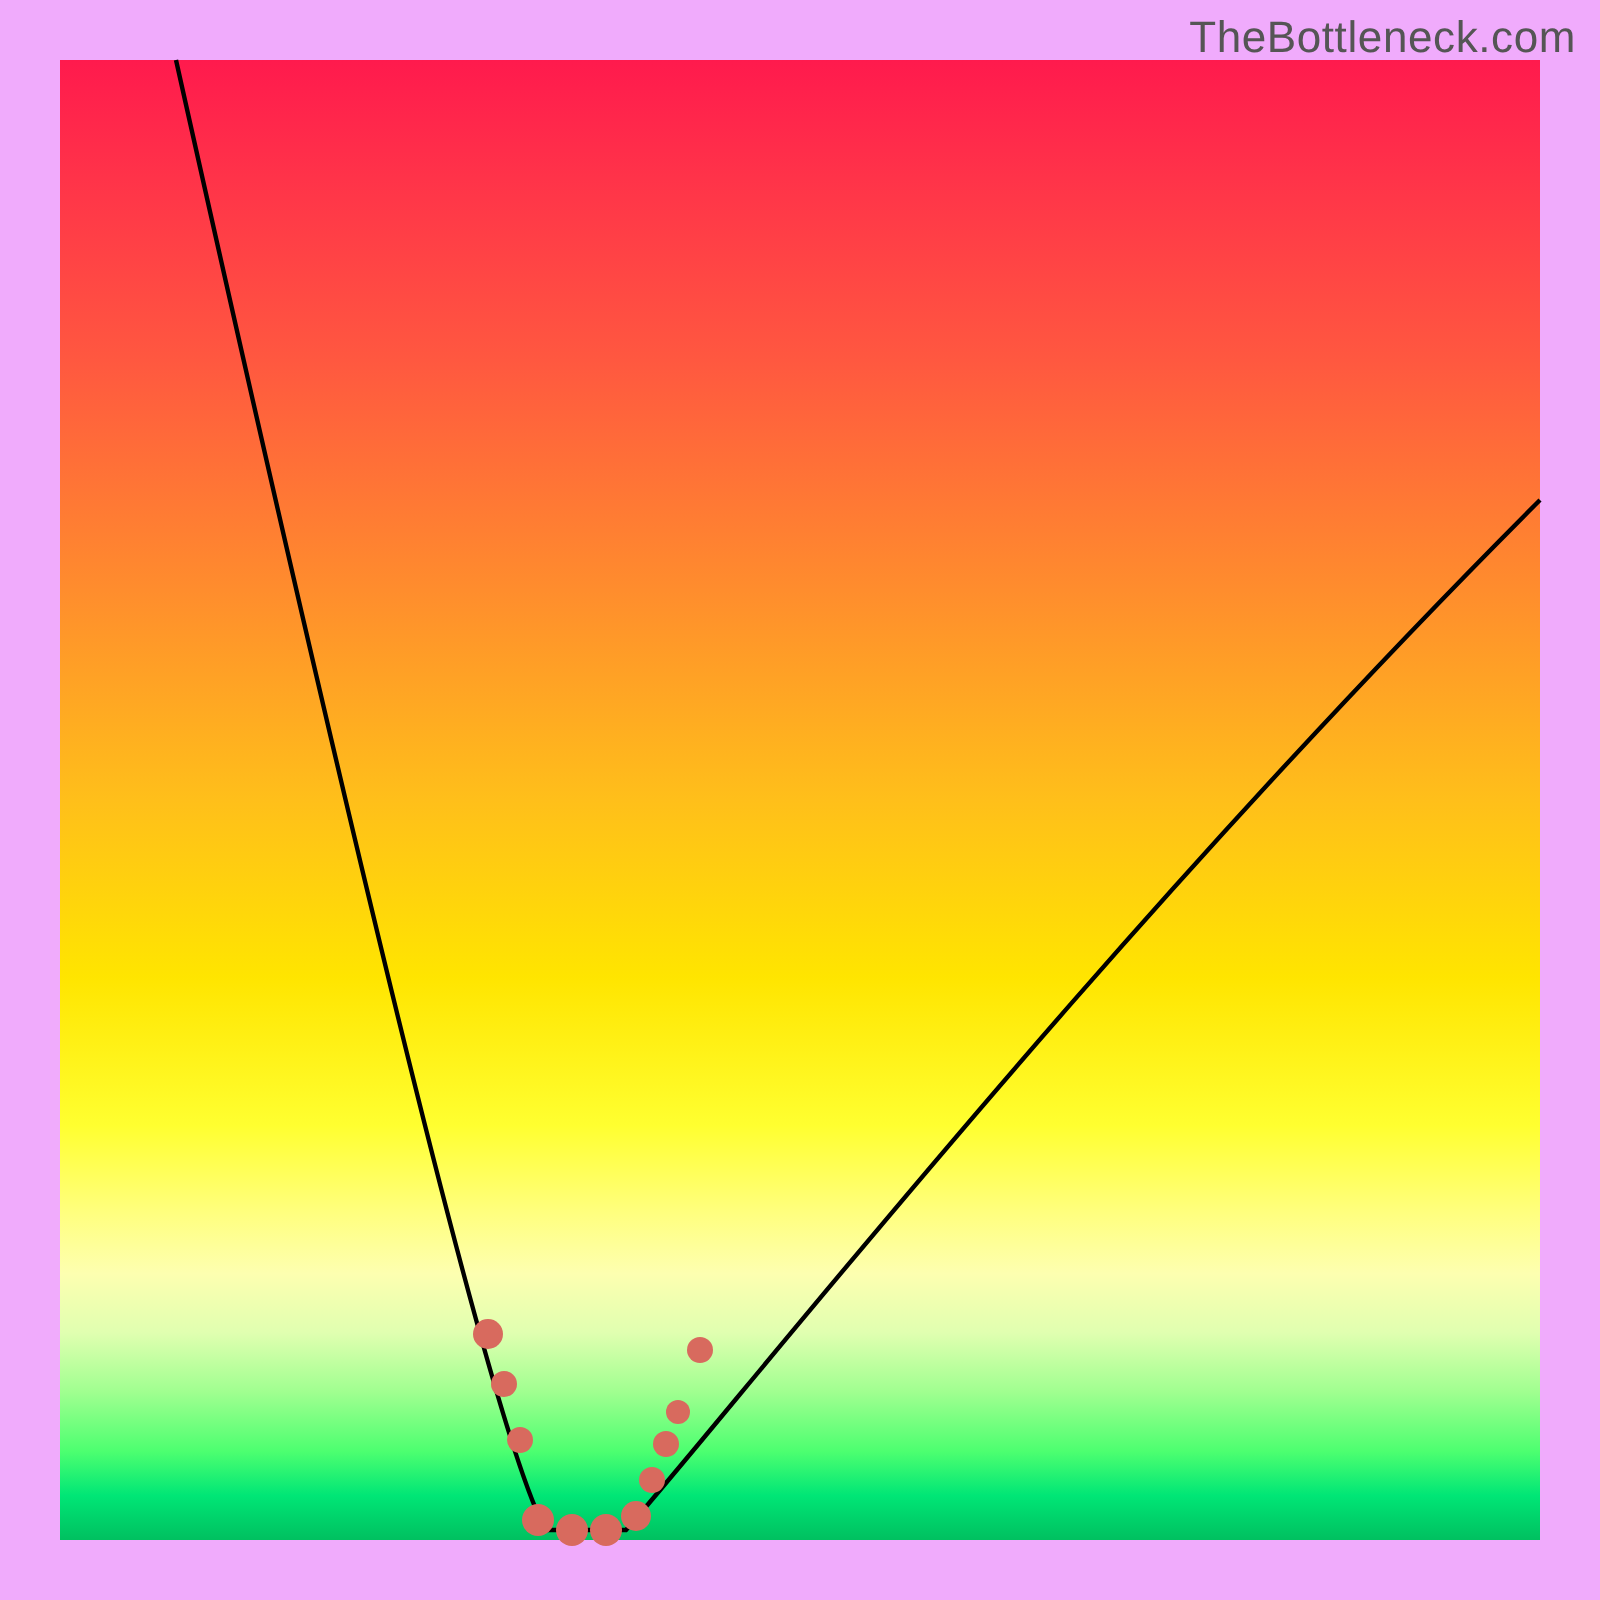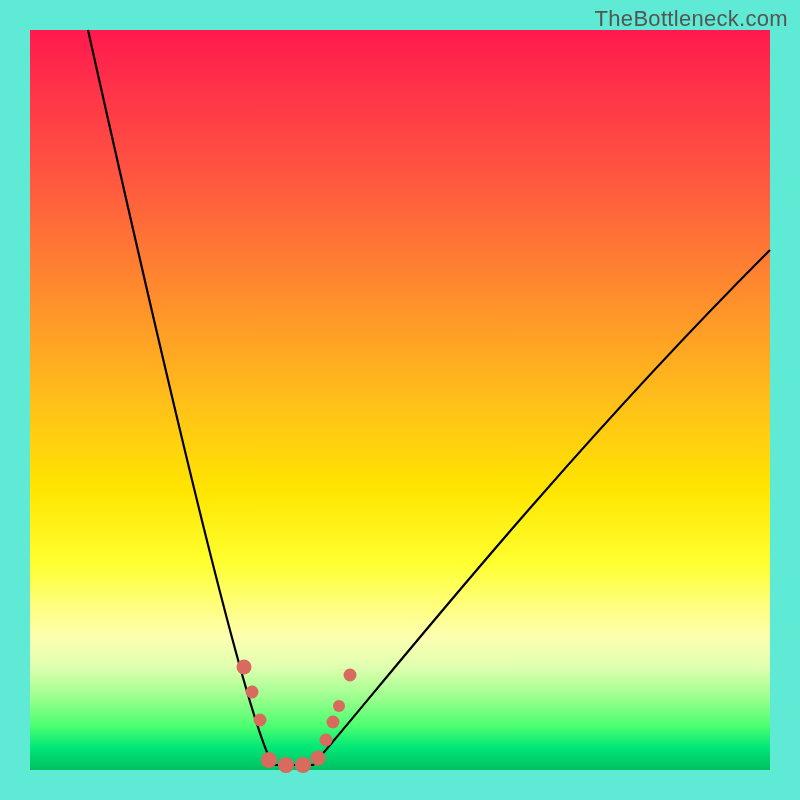--- a/index.html
+++ b/index.html
@@ -7,21 +7,21 @@
     padding: 0;
     width: 800px;
     height: 800px;
     overflow: hidden;
     font-family: Arial, Helvetica, sans-serif;
   }
   .frame {
     position: relative;
     width: 800px;
     height: 800px;
-    background: #5eead4;
+    background: #f0abfc;
   }
   .plot-area {
     position: absolute;
     left: 30px;
     top: 30px;
     width: 740px;
     height: 740px;
     background: linear-gradient(
       to bottom,
       #ff1a4d 0%,

